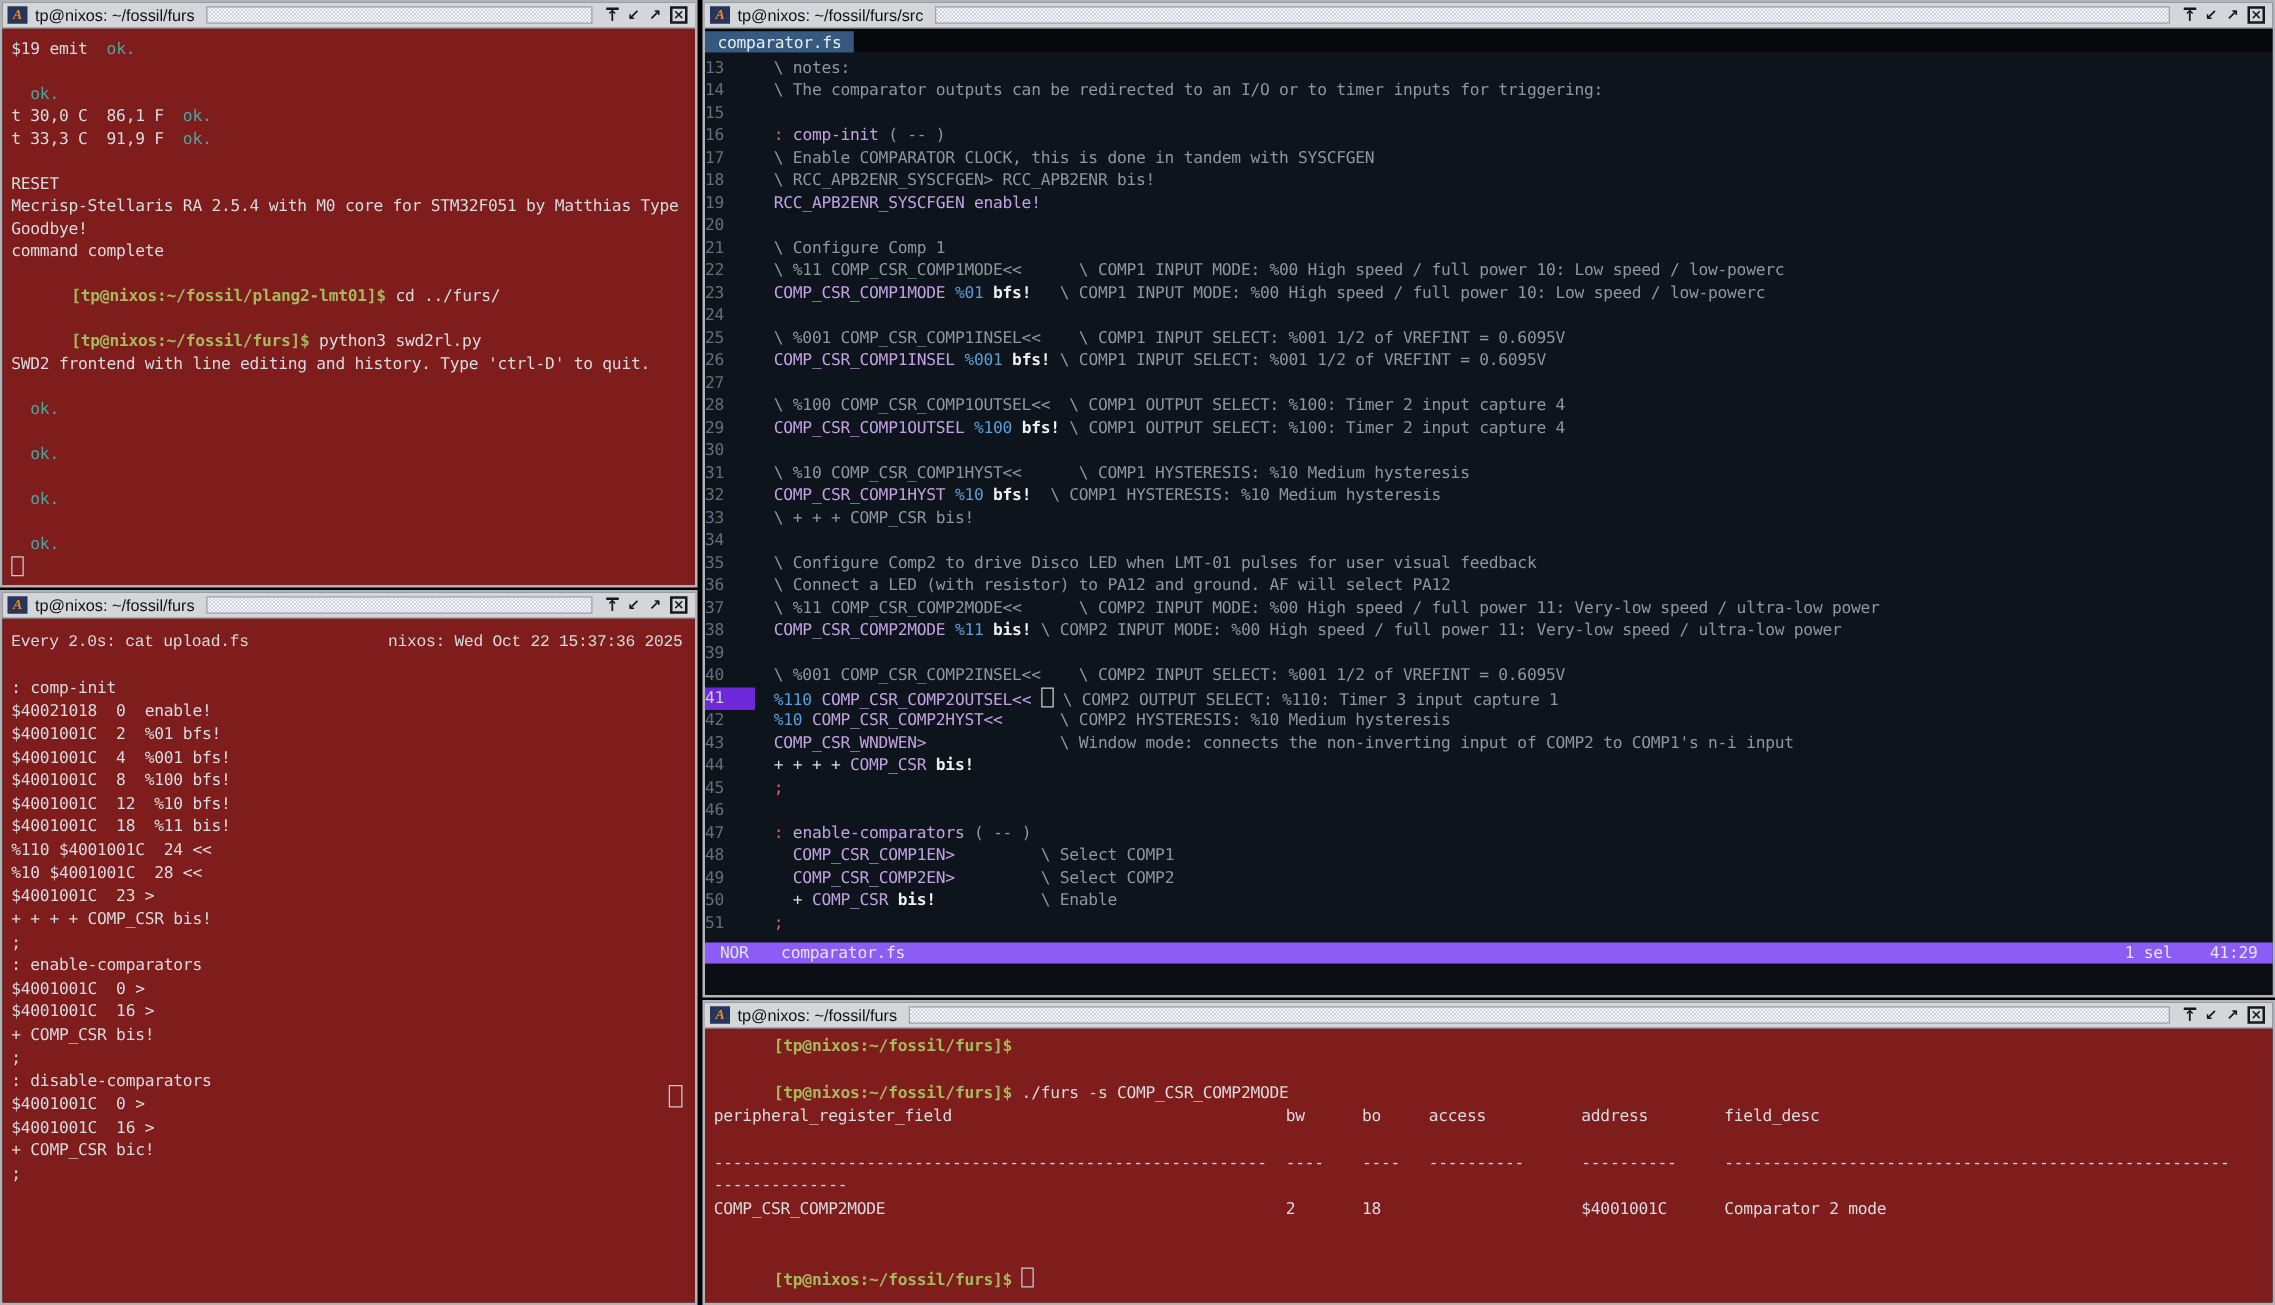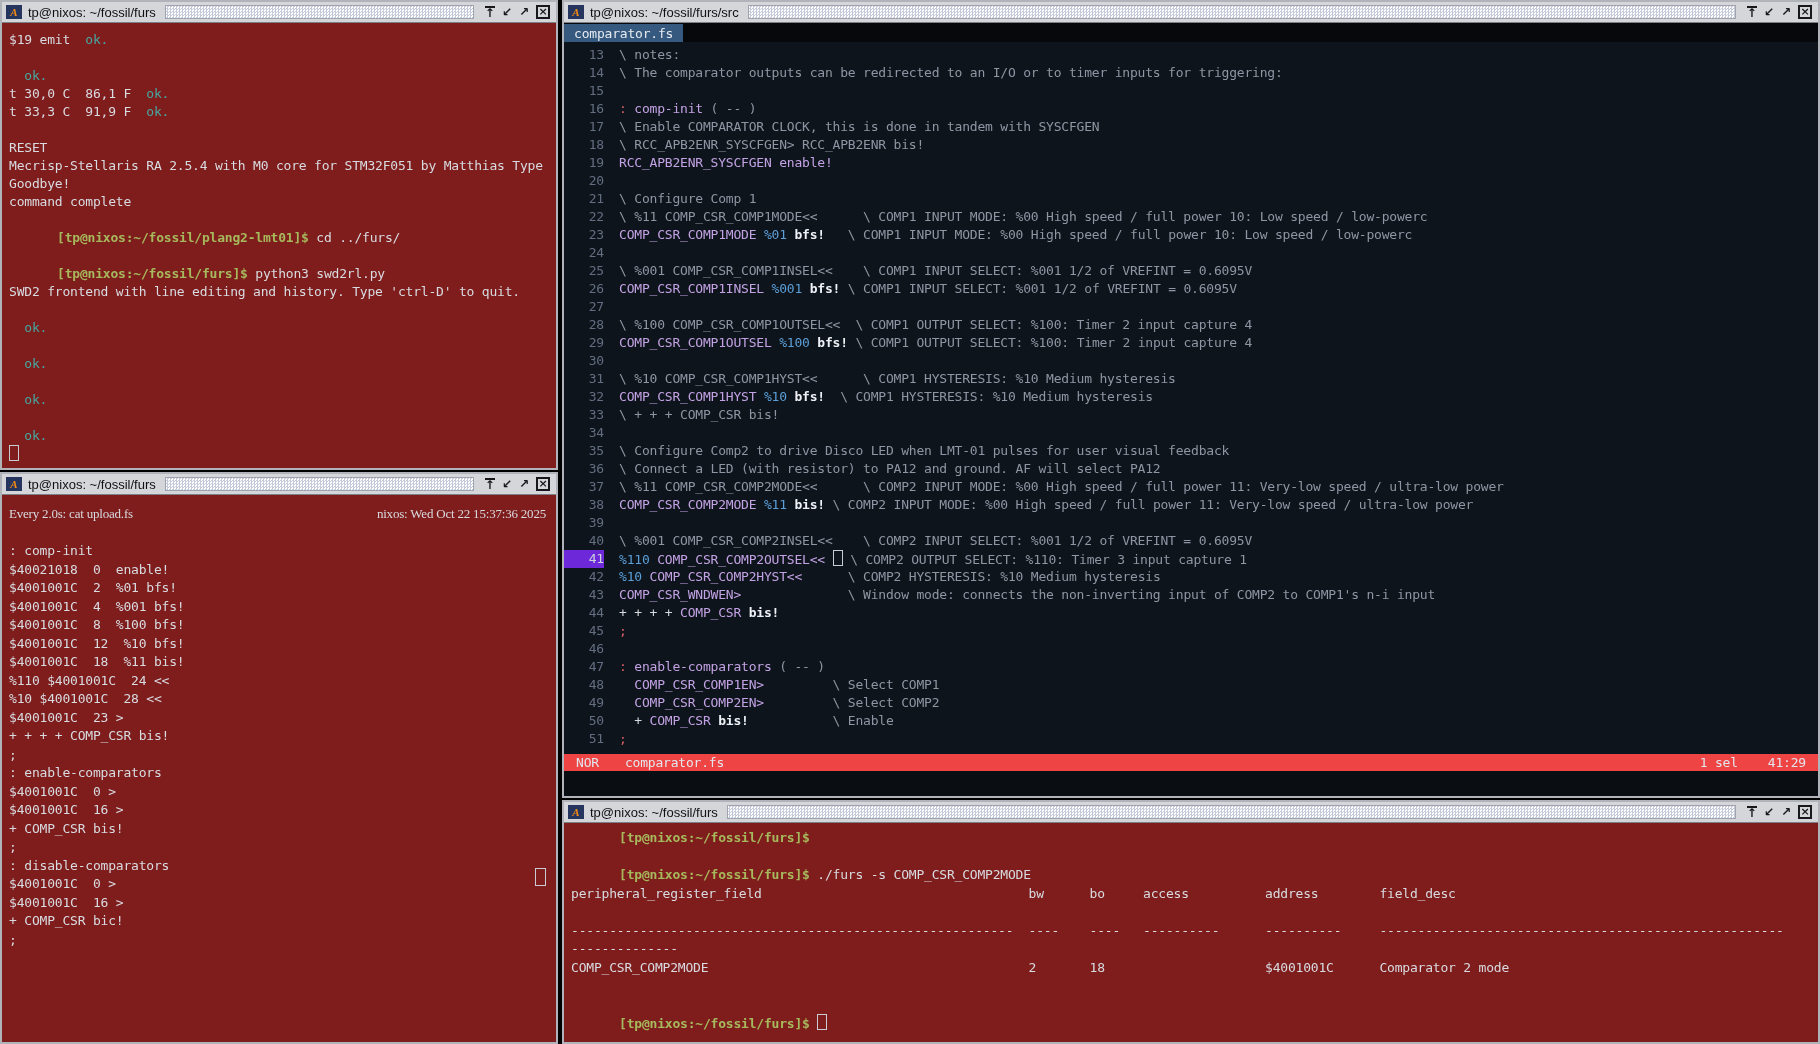--- a/index.html
+++ b/index.html
@@ -35,40 +35,40 @@
   .win-b .trow,.win-d .trow{line-height:18.5px;min-height:18.5px;}
   .win-b .term{padding-top:10px;}
   .win-d .term{padding-top:6px;}
   .s-t{color:#46a8a0;}
   .s-g{color:#a6b95c;font-weight:bold;margin-left:48px;}
   .s-w{color:#d8dbe0;}
   .cursor{display:inline-block;width:8px;height:14px;border:1px solid #c9ccd2;
           vertical-align:-2px;}
   .watch-header{display:flex;justify-content:space-between;padding-right:10px;
                 white-space:pre;line-height:18.5px;margin-bottom:18.5px;
-                font-family:Liberation Serif, serif;gap:28px;}
+                font-family:Liberation Mono, monospace;gap:28px;}
   .abs-cur-b{position:absolute;left:533px;top:373px;height:16px;width:9px;}
 
   
   .bufferline{height:19px;flex:none;background:#06080b;}
   .buftab{display:inline-block;height:19px;line-height:19px;padding:0 10px;
           background:#35597f;color:#e8ebf0;font-size:13px;letter-spacing:-0.2px;
           font-family:"DejaVu Sans Mono",monospace;}
   .editor{flex:none;height:708px;background:#0e141c;padding-top:4px;overflow:hidden;
           font-size:13px;letter-spacing:-0.2px;}
   .erow{display:flex;height:18px;line-height:18px;font-family:"DejaVu Sans Mono",monospace;}
-  .ln{flex:none;width:40px;text-align:right;color:#636e80;}
+  .ln{flex:none;width:40px;text-align:left;color:#636e80;}
   .code{margin:0 0 0 15px;white-space:pre;}
   .erow.cl .ln{background:#6d28d9;color:#ccd3dc;}
   .s-c{color:#8e96a3;}
   .s-r{color:#dd6067;}
   .s-p{color:#c2a2e3;}
   .s-n{color:#5b9fd8;}
   .s-b{color:#eef1f5;font-weight:bold;}
-  .statusbar{height:17px;flex:none;background:#ef4444;color:#e2e7ee;display:flex;
+  .statusbar{height:17px;flex:none;background:#8b5cf6;color:#e2e7ee;display:flex;
              align-items:center;font-size:13px;line-height:17px;letter-spacing:-0.2px;
              padding:0 12px;font-family:"DejaVu Sans Mono",monospace;}
   .sb-file{margin-left:26px;}
   .sb-spacer{flex:1;}
   .sb-pos{margin-left:30px;}
   .cmdline{flex:1;background:#0a0d12;}
 </style>
 </head>
 <body>
 

